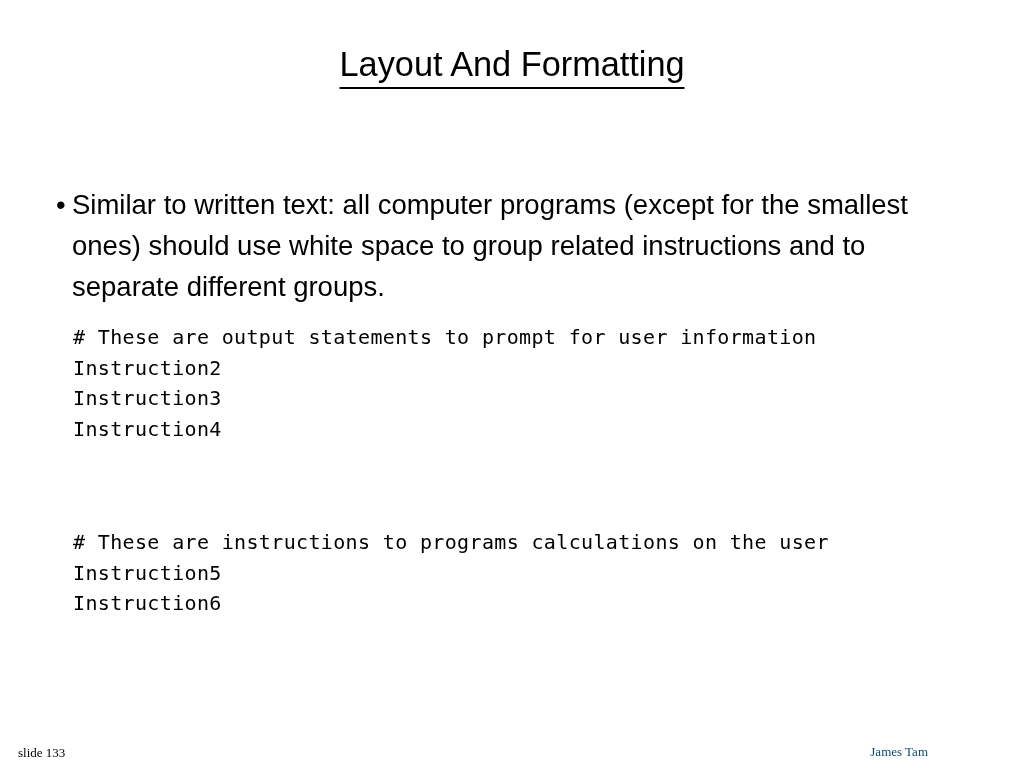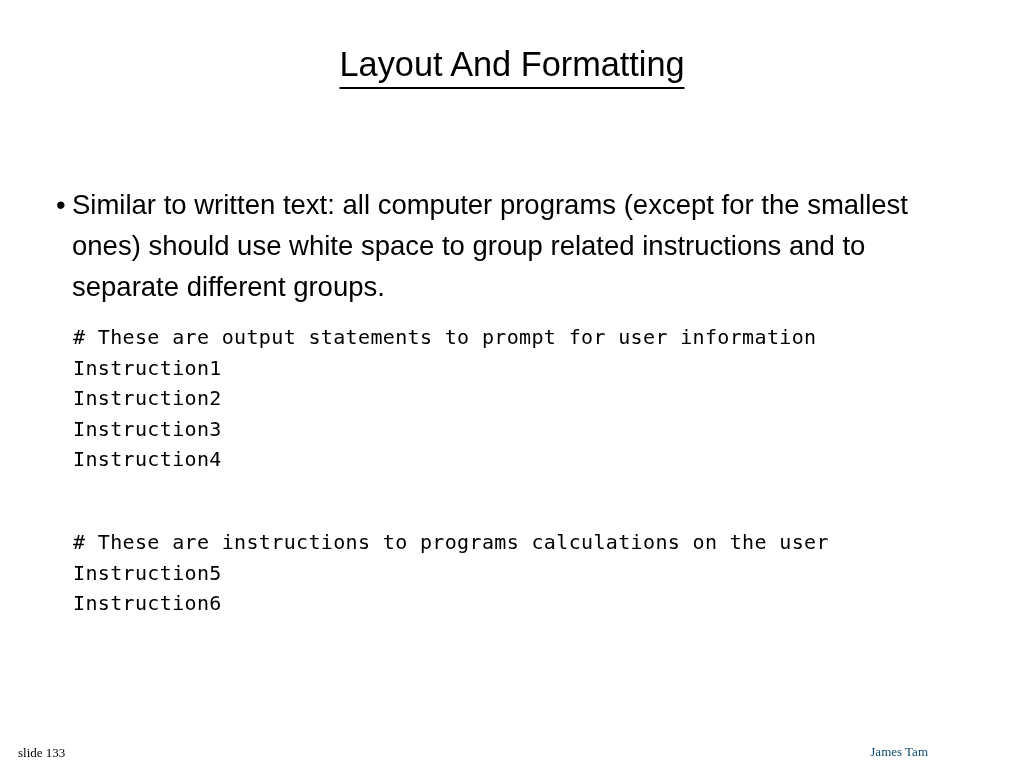--- a/index.html
+++ b/index.html
@@ -120,21 +120,21 @@
     <span class="title-text">Layout And Formatting</span>
   </div>
 
   <ul id="body-list">
     <li class="bullet-item">
       <span class="bullet-marker">•</span>
       <span class="bullet-text">Similar to written text: all computer programs (except for the smallest ones) should use white space to group related instructions and to separate different groups.</span>
     </li>
   </ul>
 
-  <pre class="code-block" id="code-block-1"><span class="code-line"># These are output statements to prompt for user information</span><span class="code-line">Instruction1</span><span class="code-line">Instruction2</span><span class="code-line">Instruction3</span><span class="code-line">Instruction4</span></pre>
+  <pre class="code-block" id="code-block-1"><span class="code-line"># These are output statements to prompt for user information</span><span class="code-line">Instruction2</span><span class="code-line">Instruction3</span><span class="code-line">Instruction4</span></pre>
 
   <pre class="code-block" id="code-block-2"><span class="code-line"># These are instructions to programs calculations on the user</span><span class="code-line">Instruction5</span><span class="code-line">Instruction6</span></pre>
 
   <div id="slide-number">slide 133</div>
 
   <div id="author-credit">James Tam</div>
 
 </div>
 
 </body></html>

